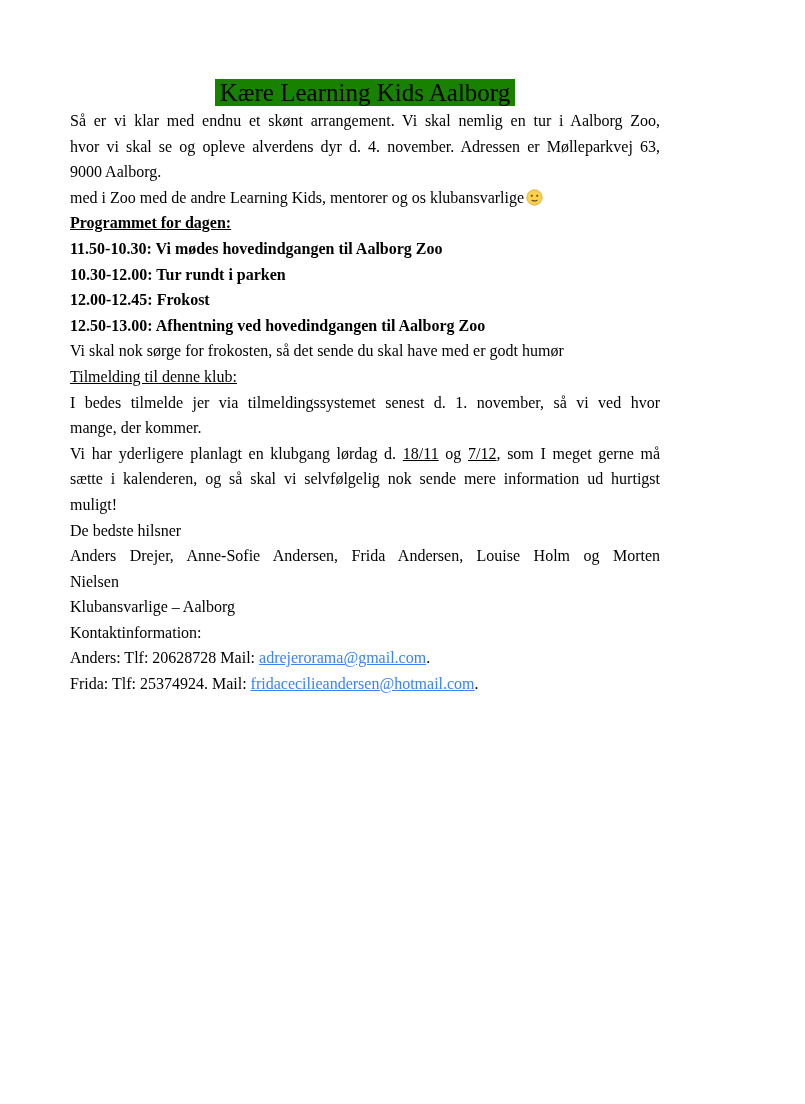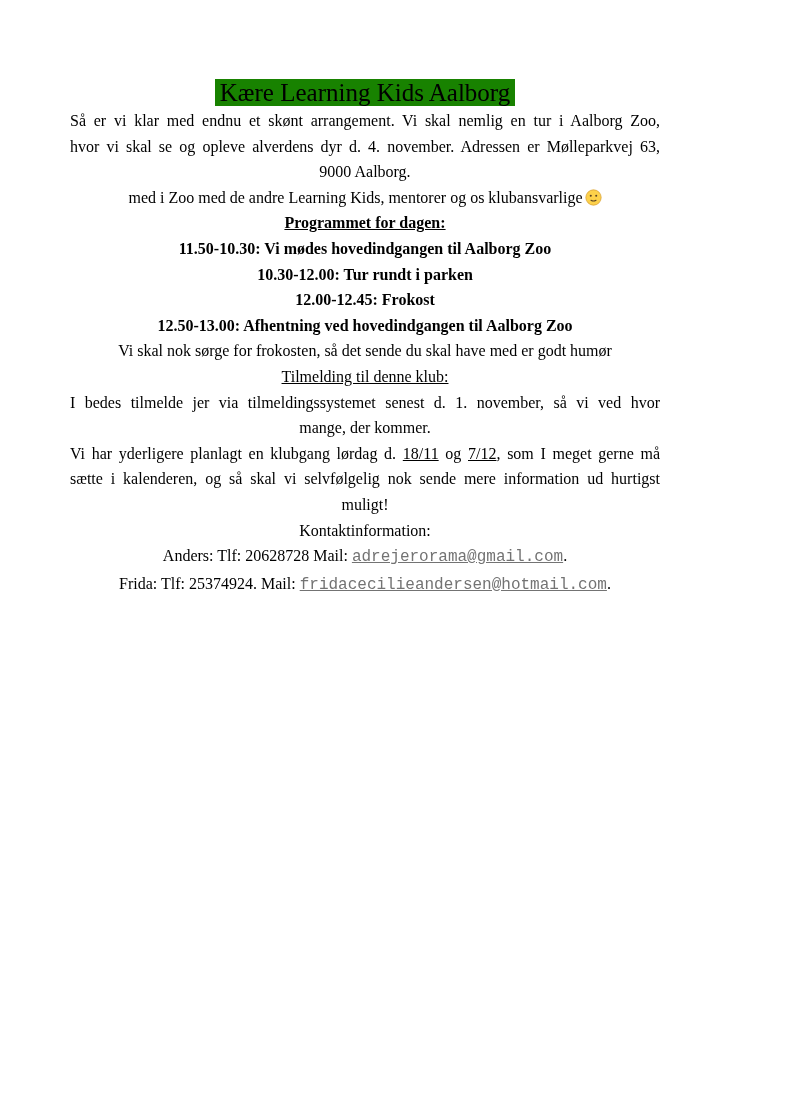--- a/index.html
+++ b/index.html
@@ -29,35 +29,34 @@
     margin: 0;
   }
   .title .hl {
     background: #188200;
     padding: 0 5px;
   }
   .jline {
     text-align: justify;
     text-align-last: justify;
   }
-  .lline { text-align: center; }
+  .lline { text-align: left; }
   .uline { text-decoration: underline; }
   .mt-intro    { margin-top: 27px; }
   .mt-klub     { margin-top: 25px; }
   .mt-program  { margin-top: 52px; font-weight: bold; }
   .mt-frokost  { margin-top: 16px; }
   .mt-tilmeld  { margin-top: 45px; }
   .mt-klubgang { margin-top: 45px; }
   .mt-sign     { margin-top: 48px; }
   .mt-contact  { margin-top: 25px; }
   a.mail-link {
-    color: #737373;
+    color: #3b82f6;
     text-decoration: underline;
     cursor: pointer;
-    font-family: Liberation Mono, monospace;
   }
   .emoji {
     display: inline-block;
     width: 17px;
     height: 17px;
     vertical-align: -3px;
     margin-left: 2px;
   }
 </style>
 </head>
@@ -107,20 +106,26 @@
   </div>
 
   <div class="block mt-klubgang">
     <div class="jline">
       <span>Vi har yderligere planlagt en klubgang lørdag d. </span><span class="uline">18/11</span><span> og </span><span class="uline">7/12</span><span>, som I meget gerne må</span>
     </div>
     <div class="jline">sætte i kalenderen, og så skal vi selvfølgelig nok sende mere information ud hurtigst</div>
     <div class="lline">muligt!</div>
   </div>
 
+  <div class="block mt-sign">
+    <div class="lline">De bedste hilsner</div>
+    <div class="jline">Anders Drejer, Anne-Sofie Andersen, Frida Andersen, Louise Holm og Morten</div>
+    <div class="lline">Nielsen</div>
+    <div class="lline">Klubansvarlige – Aalborg</div>
+  </div>
 
   <div class="block mt-contact">
     <div class="lline">Kontaktinformation:</div>
     <div class="lline">
       <span>Anders: Tlf: 20628728 Mail: </span><a class="mail-link">adrejerorama@gmail.com</a><span>.</span>
     </div>
     <div class="lline">
       <span>Frida: Tlf: 25374924. Mail: </span><a class="mail-link">fridacecilieandersen@hotmail.com</a><span>.</span>
     </div>
   </div>

